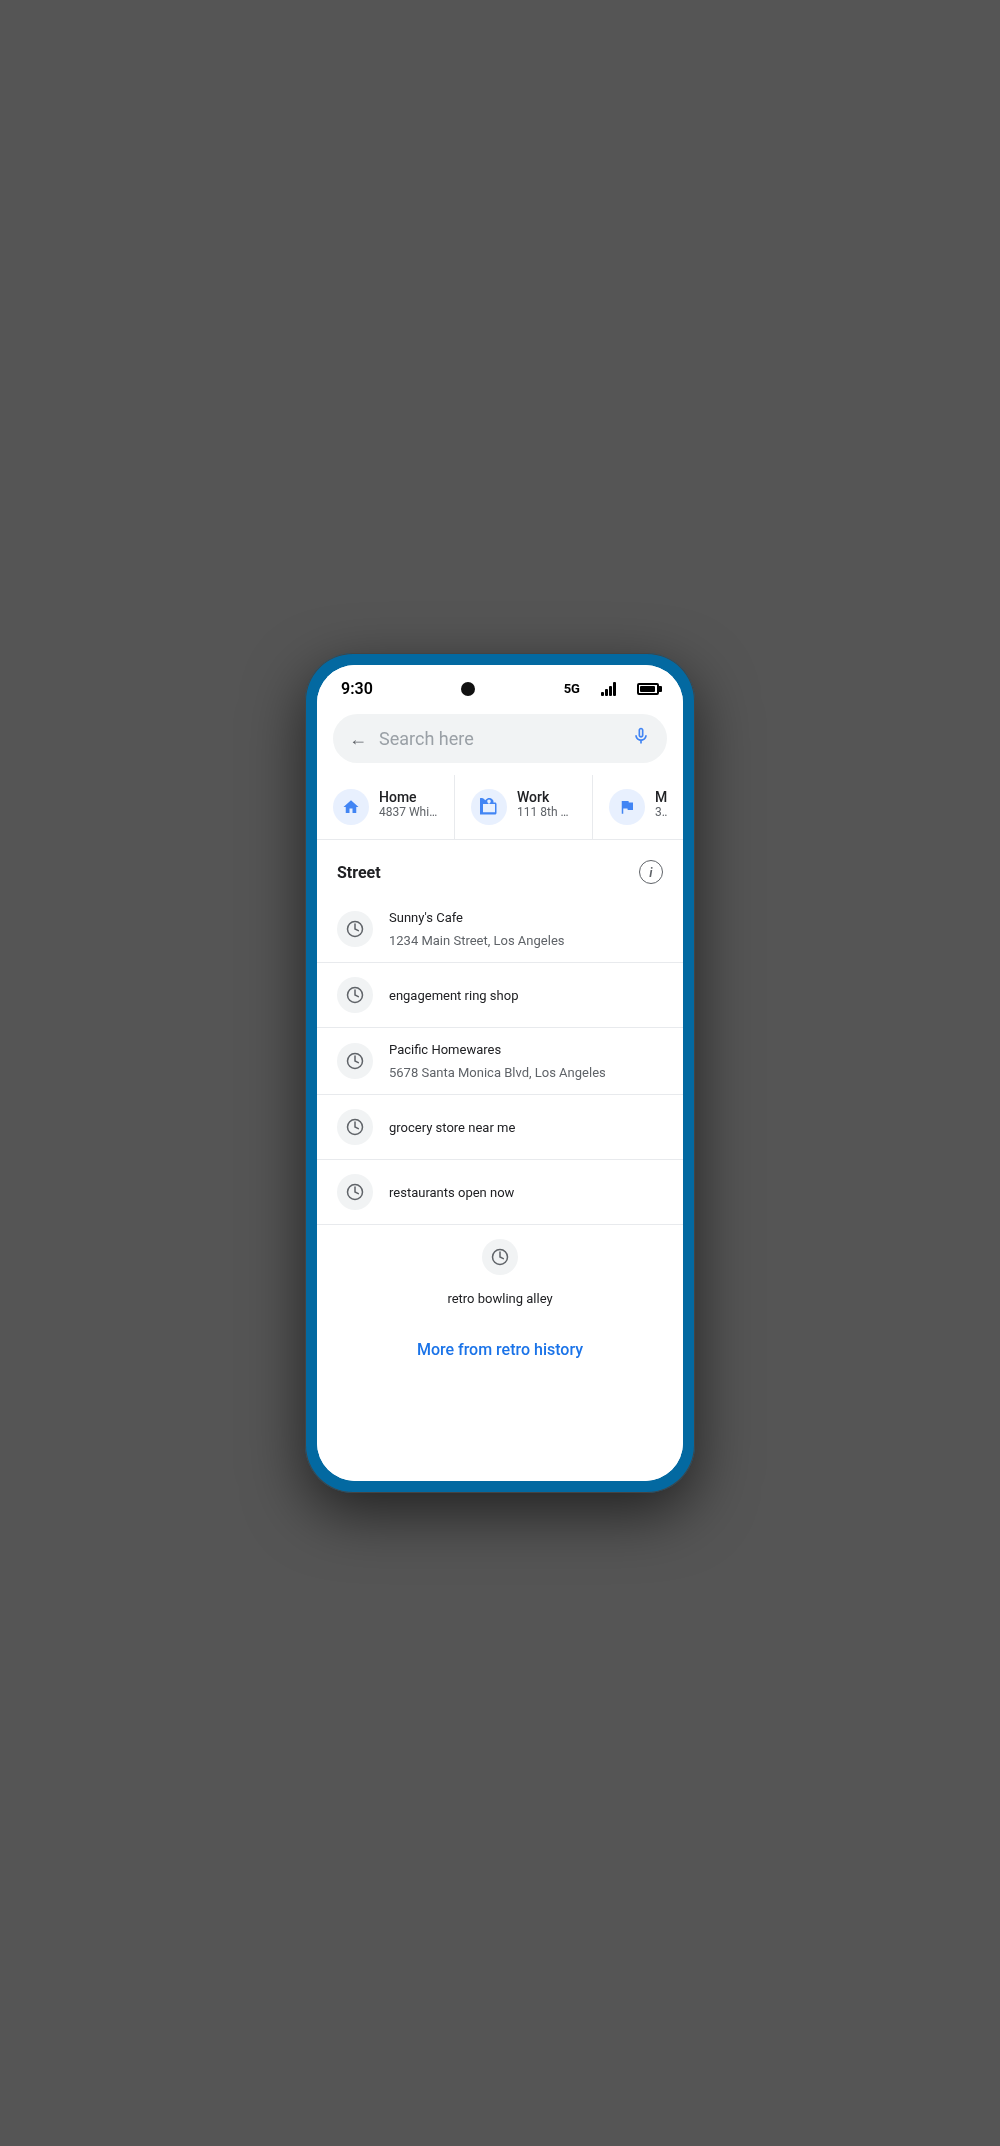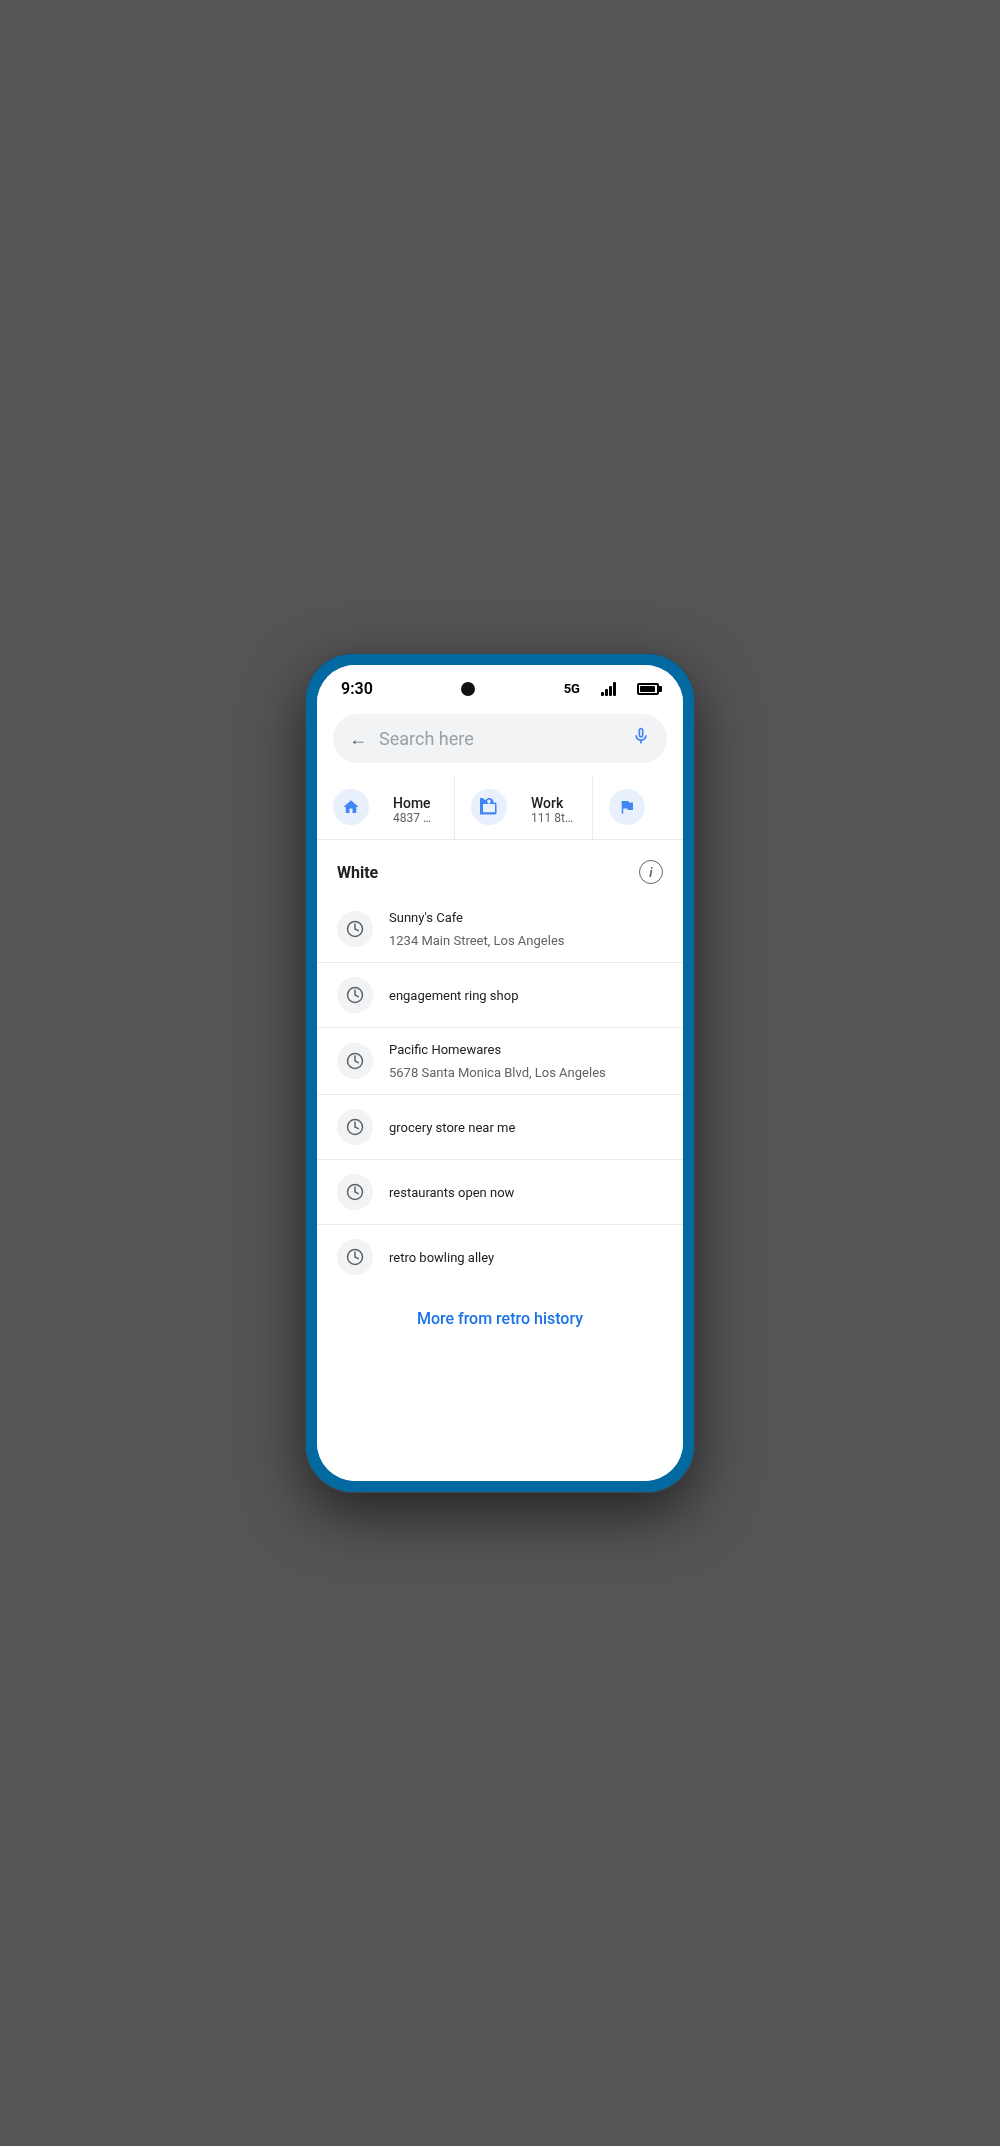--- a/index.html
+++ b/index.html
@@ -139,22 +139,22 @@
       display: flex;
       border-bottom: 1px solid #e8eaed;
       background: #fff;
       flex-shrink: 0;
       overflow: hidden;
     }
 
     .quick-item {
       flex: 1;
       display: flex;
-      align-items: flex-end;
-      gap: 24px;
+      align-items: flex-start;
+      gap: 10px;
       padding: 14px 16px;
       border-right: 1px solid #e8eaed;
       min-width: 0;
       cursor: pointer;
     }
 
     .quick-item:last-child {
       border-right: none;
     }
 
@@ -378,21 +378,21 @@
         </div>
         <div class="quick-text">
           <div class="quick-label">Mo</div>
           <div class="quick-sub">34 -</div>
         </div>
       </div>
     </div>
 
     <div class="recent-section">
       <div class="recent-header">
-        <span class="recent-title">White</span>
+        <span class="recent-title">Street</span>
         <div class="info-icon">
           <span>i</span>
         </div>
       </div>
 
       <ul class="recent-list">
 
         <li class="recent-item">
           <div class="clock-icon">
             <svg class="clock-svg" viewBox="0 0 24 24" fill="none" stroke="#5f6368" stroke-width="1.8">
@@ -449,21 +449,21 @@
             <svg class="clock-svg" viewBox="0 0 24 24" fill="none" stroke="#5f6368" stroke-width="1.8">
               <circle cx="12" cy="12" r="9"></circle>
               <polyline points="12,6 12,12 16,14" stroke="#5f6368" stroke-width="1.8" stroke-linecap="round"></polyline>
             </svg>
           </div>
           <div class="recent-text">
             <div class="recent-name">restaurants open now</div>
           </div>
         </li>
 
-        <li class="recent-item" style="border-bottom: none;">
+        <li class="recent-item" style="border-bottom: none; flex-direction: column;">
           <div class="clock-icon">
             <svg class="clock-svg" viewBox="0 0 24 24" fill="none" stroke="#5f6368" stroke-width="1.8">
               <circle cx="12" cy="12" r="9"></circle>
               <polyline points="12,6 12,12 16,14" stroke="#5f6368" stroke-width="1.8" stroke-linecap="round"></polyline>
             </svg>
           </div>
           <div class="recent-text">
             <div class="recent-name">retro bowling alley</div>
           </div>
         </li>

